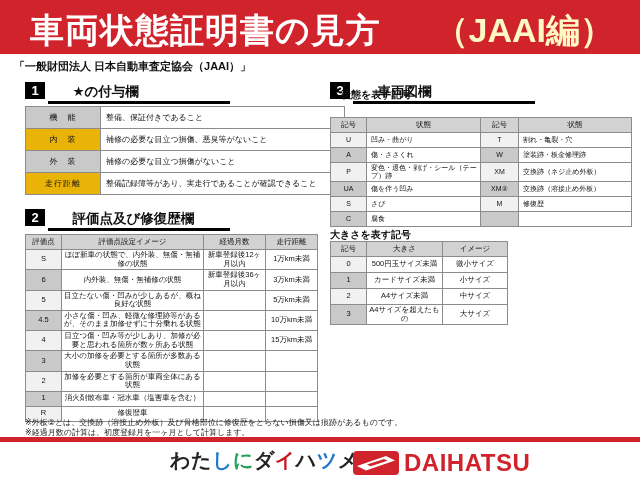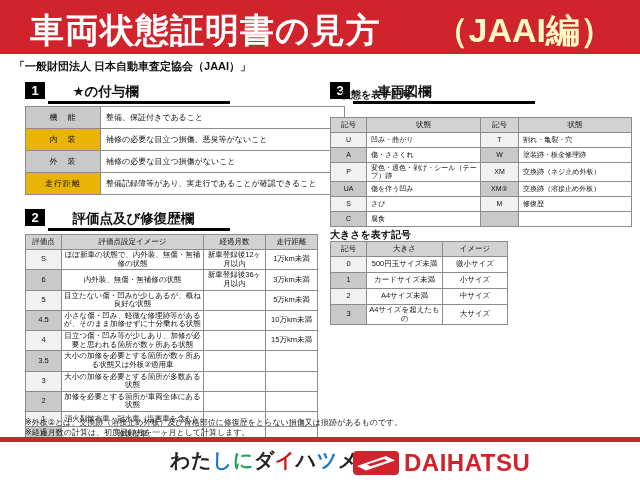--- a/index.html
+++ b/index.html
@@ -149,26 +149,20 @@
           <td>4.5</td>
           <td>小さな傷・凹み、軽微な修理跡等があるが、そのまま加修せずに十分乗れる状態</td>
           <td></td>
           <td>10万km未満</td>
         </tr>
         <tr>
           <td>4</td>
           <td>目立つ傷・凹み等が少しあり、加修が必要と思われる箇所が数ヶ所ある状態</td>
           <td></td>
           <td>15万km未満</td>
-        </tr>
-        <tr>
-          <td>3.5</td>
-          <td>大小の加修を必要とする箇所が数ヶ所ある状態又は外板②適用車</td>
-          <td></td>
-          <td></td>
         </tr>
         <tr>
           <td>3</td>
           <td>大小の加修を必要とする箇所が多数ある状態</td>
           <td></td>
           <td></td>
         </tr>
         <tr>
           <td>2</td>
           <td>加修を必要とする箇所が車両全体にある状態</td>

